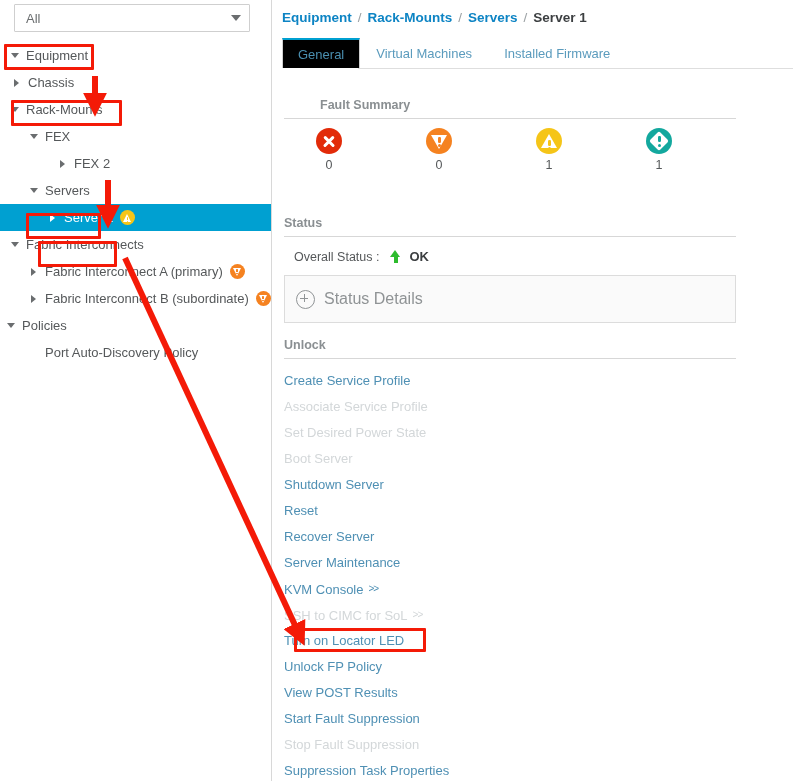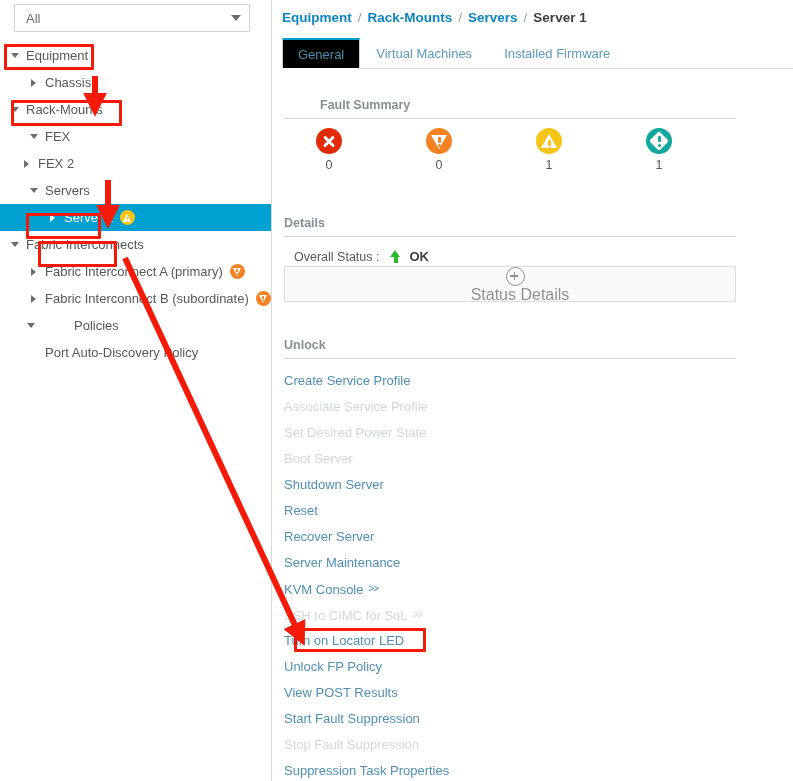--- a/index.html
+++ b/index.html
@@ -454,39 +454,39 @@
       </div>
     </div>
 
     <div class="tree" id="tree">
         <div class="tree-row" style="padding-left: 8px;">
           <span class="tw">
             <span class="tri-down"></span>
           </span>
           <span class="tree-label">Equipment</span>
         </div>
+        <div class="tree-row" style="padding-left: 10px;">
+          <span class="tw">
+            <span class="tri-right"></span>
+          </span>
+          <span class="tree-label">Chassis</span>
+        </div>
+        <div class="tree-row" style="padding-left: 8px;">
+          <span class="tw">
+            <span class="tri-down"></span>
+          </span>
+          <span class="tree-label">Rack-Mounts</span>
+        </div>
         <div class="tree-row" style="padding-left: 27px;">
           <span class="tw">
-            <span class="tri-right"></span>
-          </span>
-          <span class="tree-label">Chassis</span>
-        </div>
-        <div class="tree-row" style="padding-left: 8px;">
-          <span class="tw">
             <span class="tri-down"></span>
           </span>
-          <span class="tree-label">Rack-Mounts</span>
-        </div>
-        <div class="tree-row" style="padding-left: 27px;">
-          <span class="tw">
-            <span class="tri-down"></span>
-          </span>
           <span class="tree-label">FEX</span>
         </div>
-        <div class="tree-row" style="padding-left: 20px;">
+        <div class="tree-row" style="padding-left: 56px;">
           <span class="tw">
             <span class="tri-right"></span>
           </span>
           <span class="tree-label">FEX 2</span>
         </div>
         <div class="tree-row" style="padding-left: 27px;">
           <span class="tw">
             <span class="tri-down"></span>
           </span>
           <span class="tree-label">Servers</span>
@@ -526,21 +526,21 @@
             <span class="tri-right"></span>
           </span>
           <span class="tree-label">Fabric Interconnect B (subordinate)</span>
           <span class="mini-badge badge-orange">
             <span class="badge-circ"></span>
             <span class="tri-glyph-down"></span>
             <span class="tri-glyph-down-inner"></span>
             <span class="tri-glyph-down-dot"></span>
           </span>
         </div>
-        <div class="tree-row" style="padding-left: 24px; gap: 32px;">
+        <div class="tree-row" style="padding-left: 4px;">
           <span class="tw">
             <span class="tri-down"></span>
           </span>
           <span class="tree-label">Policies</span>
         </div>
         <div class="tree-row" style="padding-left: 27px;">
           <span class="tw"></span>
           <span class="tree-label">Port Auto-Discovery Policy</span>
         </div>
       </div>
@@ -606,33 +606,33 @@
           <div class="fault-icon fi-warning">
             <span class="fi-circle"></span>
             <span class="fi-diamond"></span>
             <span class="fi-diamond-bar"></span>
             <span class="fi-diamond-dot"></span>
           </div>
           <div class="fault-count">1</div>
         </div>
       </div>
 
-    <div class="section-title" style="left:12px; top:216px;">Details</div>
+    <div class="section-title" style="left:12px; top:216px;">Status</div>
     <div class="section-rule" style="left:12px; top:236px; width:452px;"></div>
 
     <div class="overall-row" style="left:22px; top:249px;">
       <span>Overall Status :</span>
       <span class="up-arrow">
         <span class="head"></span>
           <span class="stem"></span>
       </span>
       <span class="status-ok">OK</span>
     </div>
 
-    <div class="status-details-box" style="left:12px; top:266px; width:452px; height:36px;flex-direction:column;">
+    <div class="status-details-box" style="left:12px; top:275px; width:452px; height:48px;">
       <span class="plus-circle"></span>
       <span class="status-details-label">Status Details</span>
     </div>
 
     <div class="section-title" style="left:12px; top:338px;">Unlock</div>
     <div class="section-rule" style="left:12px; top:358px; width:452px;"></div>
     <div id="actions-list">
         <div class="action-link" style="left: 12px; top: 374px;"><span>Create Service Profile</span></div>
         <div class="action-link disabled" style="left: 12px; top: 400px;"><span>Associate Service Profile</span></div>
         <div class="action-link disabled" style="left: 12px; top: 426px;"><span>Set Desired Power State</span></div>

